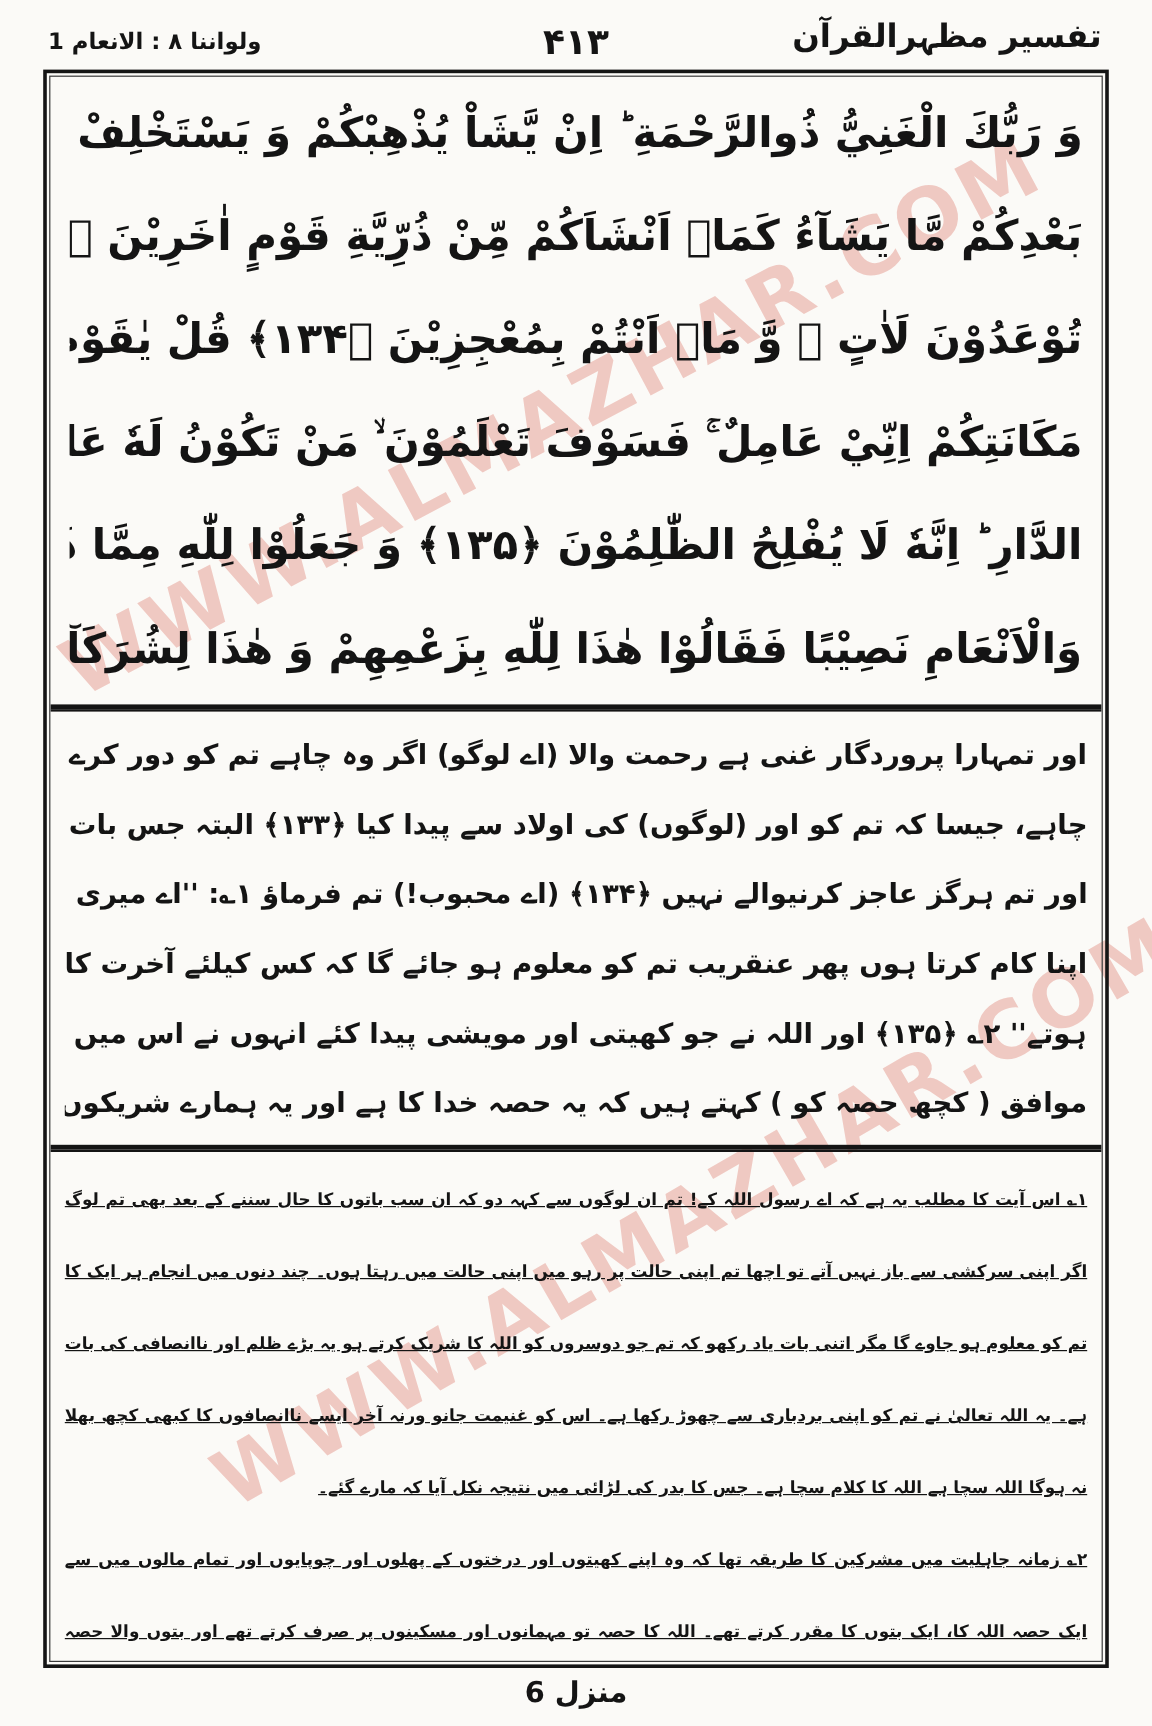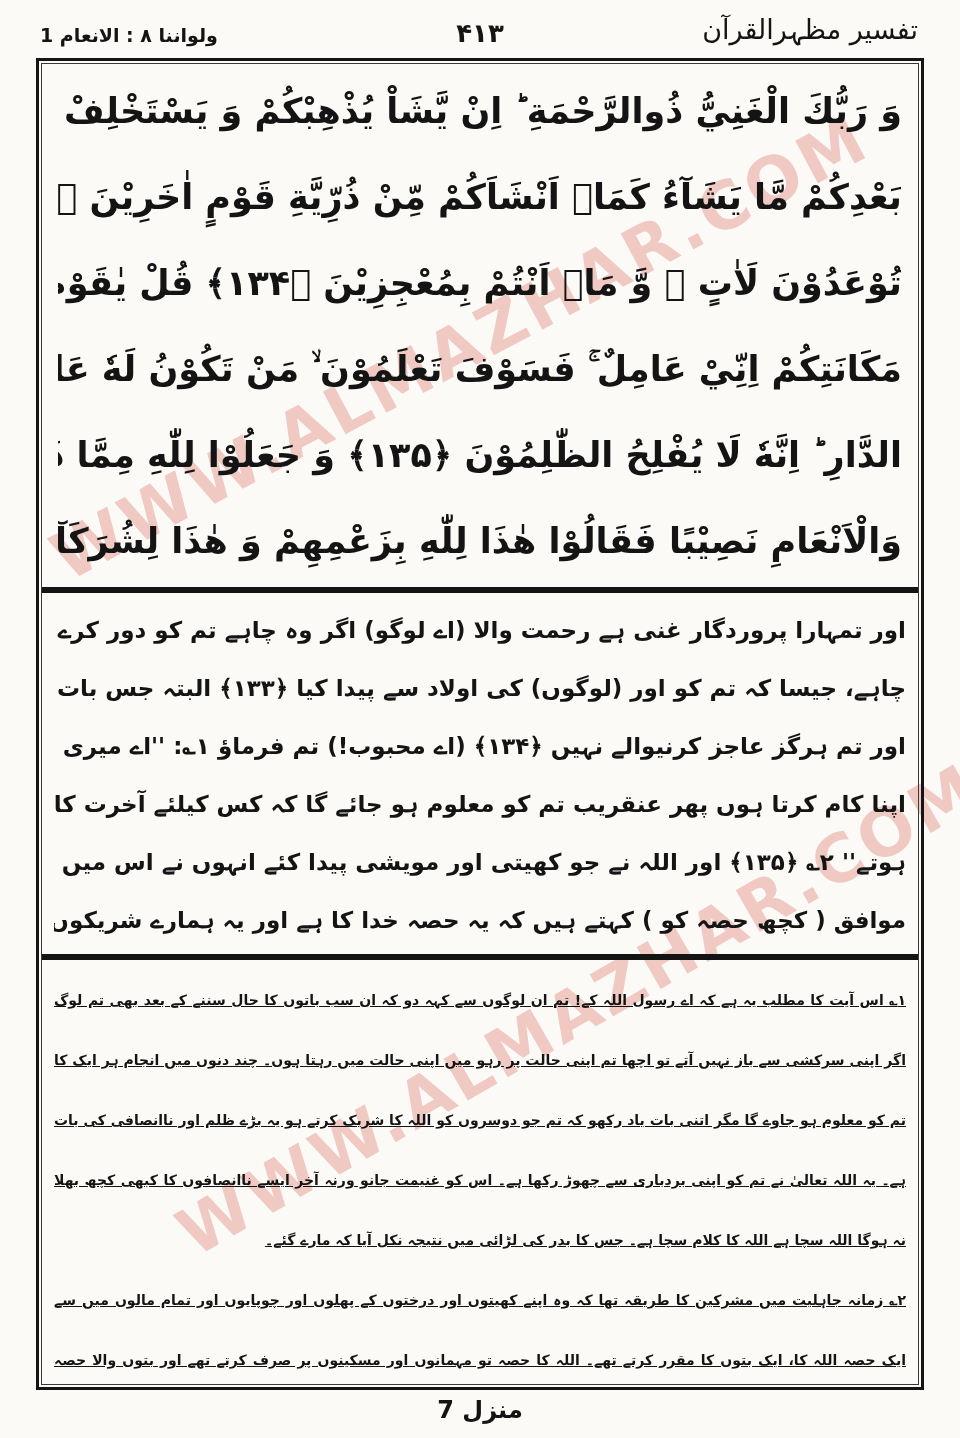--- a/index.html
+++ b/index.html
@@ -9,25 +9,25 @@
     background:#fbfaf7;
     font-family:"DejaVu Sans", sans-serif;
     color:#141414;
     overflow:hidden;
   }
 
   
   .header { position:absolute; top:0; left:0; width:960px; height:58px; }
   .header .title {
     position:absolute; right:42px; top:14px;
-    font-size:27px; font-weight:normal; direction:rtl;
+    font-size:27px; font-weight:bold; direction:rtl;
   }
   .header .pageno {
     position:absolute; left:50%; top:18px; transform:translateX(-50%);
-    font-size:26px; font-weight:bold;text-align:center;
+    font-size:30px; font-weight:bold;text-align:center;
   }
   .header .ref {
     position:absolute; left:40px; top:24px;
     font-size:19px; font-weight:bold; direction:rtl;
   }
 
   
   .frame {
     position:absolute; left:36px; top:58px; width:888px; height:1332px;
     border:3px solid #151515;
@@ -136,13 +136,13 @@
     <div class="divider"></div>
 
     <div class="commentary">
       <p>۱؎ اس آیت کا مطلب یہ ہے کہ اے رسول اللہ کے! تم ان لوگوں سے کہہ دو کہ ان سب باتوں کا حال سننے کے بعد بھی تم لوگ اگر اپنی سرکشی سے باز نہیں آتے تو اچھا تم اپنی حالت پر رہو میں اپنی حالت میں رہتا ہوں۔ چند دنوں میں انجام ہر ایک کا تم کو معلوم ہو جاوے گا مگر اتنی بات یاد رکھو کہ تم جو دوسروں کو اللہ کا شریک کرتے ہو یہ بڑے ظلم اور ناانصافی کی بات ہے۔ یہ اللہ تعالیٰ نے تم کو اپنی بردباری سے چھوڑ رکھا ہے۔ اس کو غنیمت جانو ورنہ آخر ایسے ناانصافوں کا کبھی کچھ بھلا نہ ہوگا اللہ سچا ہے اللہ کا کلام سچا ہے۔ جس کا بدر کی لڑائی میں نتیجہ نکل آیا کہ مارے گئے۔</p>
       <p>۲؎ زمانہ جاہلیت میں مشرکین کا طریقہ تھا کہ وہ اپنے کھیتوں اور درختوں کے پھلوں اور چوپایوں اور تمام مالوں میں سے ایک حصہ اللہ کا، ایک بتوں کا مقرر کرتے تھے۔ اللہ کا حصہ تو مہمانوں اور مسکینوں پر صرف کرتے تھے اور بتوں والا حصہ خاص ان پر اوران کے خادموں پر صرف کرتے اور جو حصہ اللہ کے لئے مقرر کرتے اگر اس میں سے کچھ بتوں والے حصہ میں مل جاتا تو</p>
     </div>
 
   </div>
 </div>
 
-<div class="footer">منزل 7</div>
+<div class="footer">منزل 6</div>
 
 </body></html>

